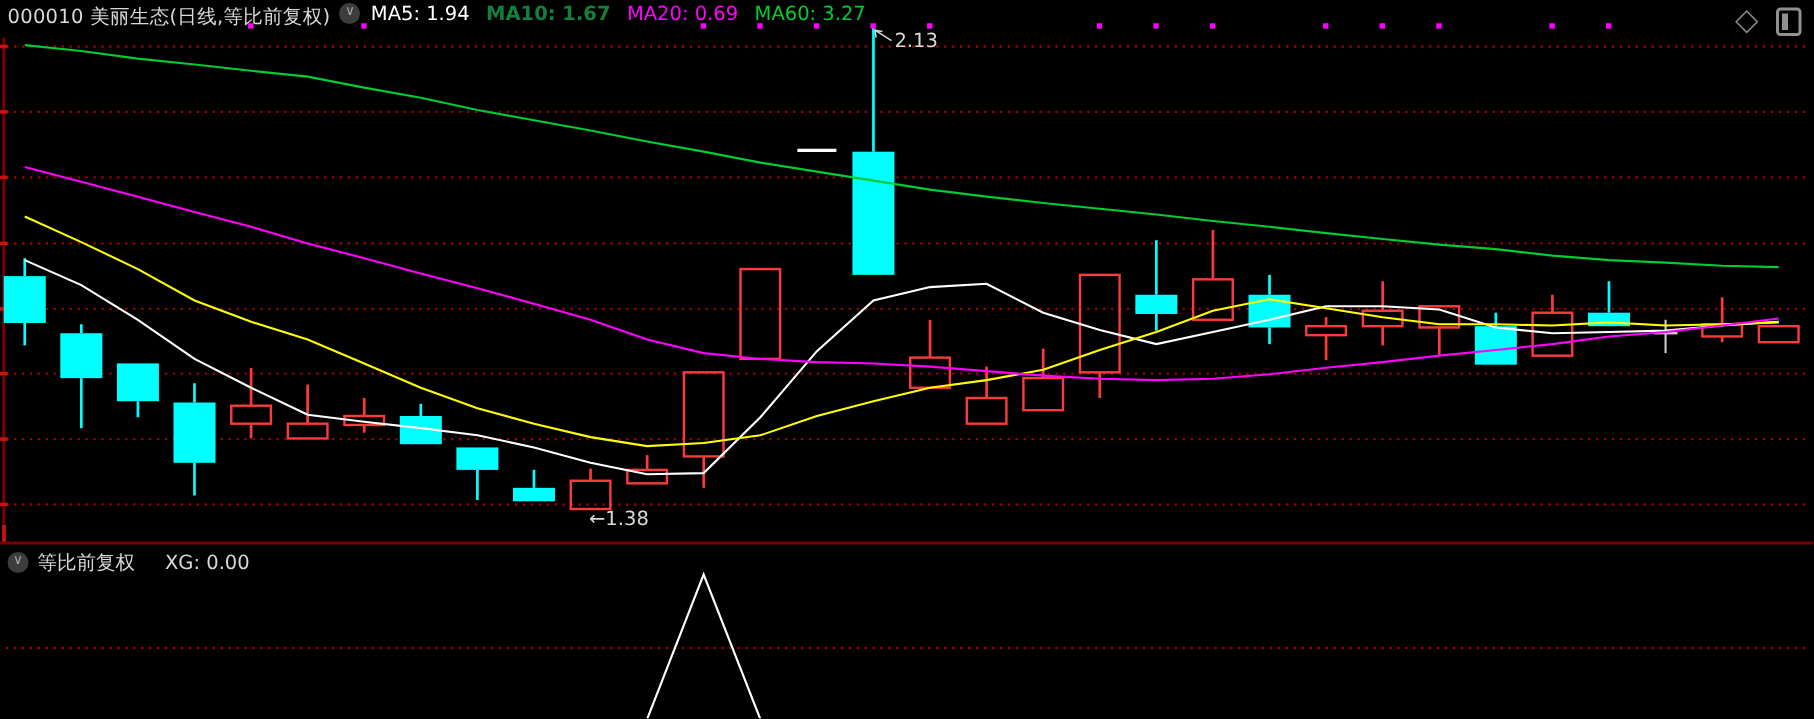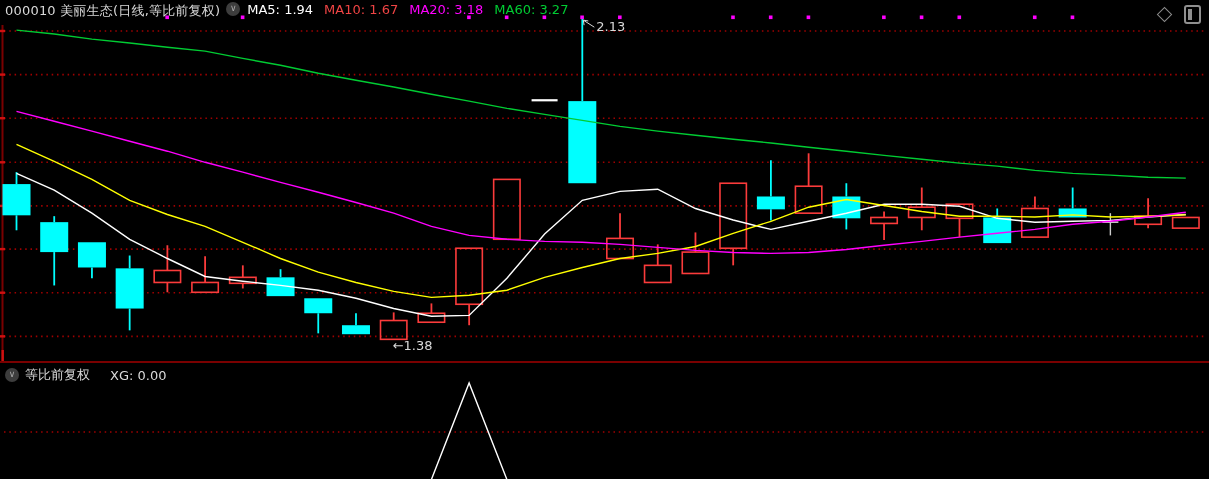--- a/index.html
+++ b/index.html
@@ -169,22 +169,22 @@
         <line x1="0" x2="1209" y1="362" y2="362" stroke="#7a0000" stroke-width="2"></line>
         <line x1="4" x2="1206" y1="432" y2="432" stroke="#a00000" stroke-width="1.6" stroke-dasharray="1.5 3.8"></line>
         <polyline points="431.4,479.5 469.1,383.0 506.9,479.5" fill="none" stroke="#ffffff" stroke-width="1.4"></polyline>
       </g>
   </svg>
 
   <div class="topbar">
     <span class="title">000010 美丽生态(日线,等比前复权)</span>
     <span class="chev">∨</span>
     <span class="ma" style="color: rgb(255, 255, 255);">MA5: 1.94</span>
-    <span class="ma" style="color: #ef4444;">MA10: 1.67</span>
-    <span class="ma" style="color: rgb(255, 0, 255);">MA20: 3.18</span>
+    <span class="ma" style="color: #15803d; font-weight: bold;">MA10: 1.67</span>
+    <span class="ma" style="color: rgb(255, 0, 255);">MA20: 0.69</span>
     <span class="ma" style="color: rgb(0, 204, 51);">MA60: 3.27</span>
   </div>
 
   <div class="corner-icons">
     <span class="diamond"></span>
     <span class="panelbox">
         <span class="bar"></span>
       </span>
   </div>
 

